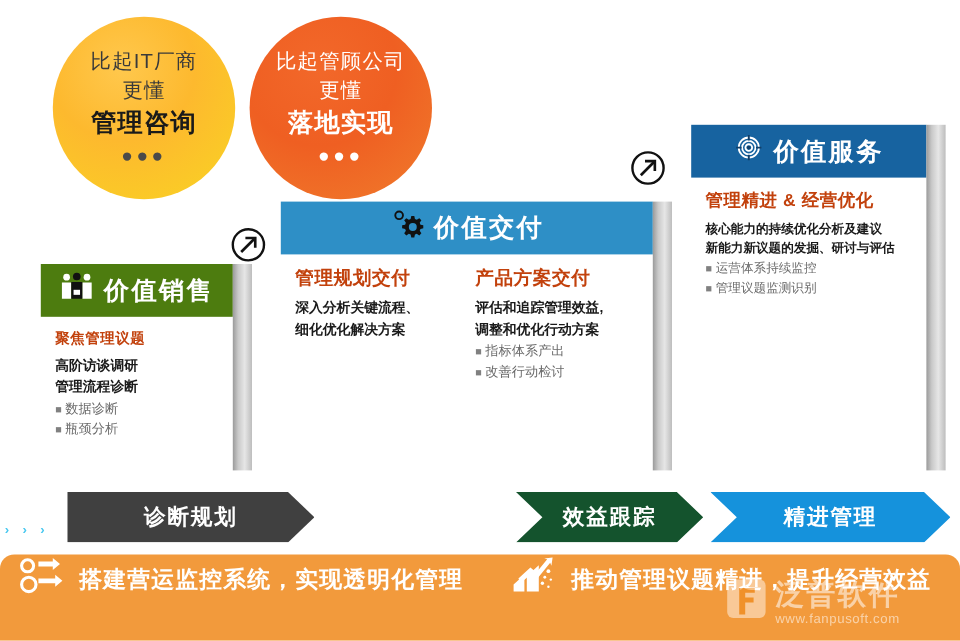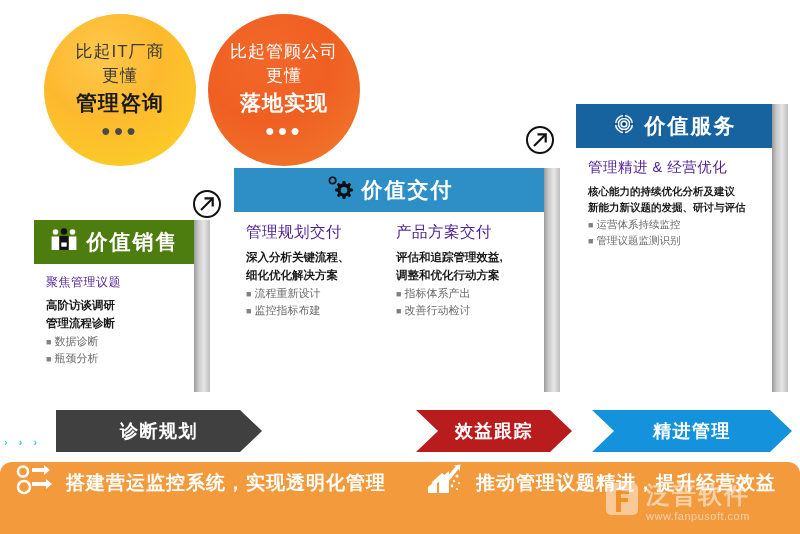--- a/index.html
+++ b/index.html
@@ -41,21 +41,21 @@
   .panel{position:absolute;background:#ffffff;}
   .panel .side{
     position:absolute;top:0;right:-16px;width:16px;height:100%;
     background:linear-gradient(to right,#9a9a9a 0%,#c9c9c9 28%,#e6e6e6 62%,#bdbdbd 100%);
   }
   .panel-head{
     display:flex;align-items:center;justify-content:center;gap:9px;
     color:#ffffff;font-size:21px;font-weight:bold;letter-spacing:2px;
   }
   .panel-body{padding:10px 12px 0 12px;}
-  .sub-title{color:#4c1d95;font-size:16px;font-weight:normal;letter-spacing:.5px;}
+  .sub-title{color:#c2410c;font-size:16px;font-weight:bold;letter-spacing:.5px;}
   .desc{color:#1a1a1a;font-size:11.5px;font-weight:bold;line-height:1.55;margin-top:6px;}
   .bul{color:#6a6a6a;font-size:11px;line-height:1.6;}
   .bul i{font-style:normal;color:#808080;font-size:9px;margin-right:3px;}
 
   
   #panel-sales{left:34px;top:220px;width:160px;height:172px;}
   #panel-sales .panel-head{height:44px;background:#4d7c0f;}
   #panel-sales .sub-title{font-size:12px;}
 
   
@@ -177,24 +177,20 @@
       </span>
       <span>价值交付</span>
     </div>
     <div class="panel-body">
       <div class="cols">
         <div class="col">
           <div class="sub-title">管理规划交付</div>
           <div class="desc">
             <div>深入分析关键流程、</div>
             <div>细化优化解决方案</div>
-          </div>
-          <div class="bul">
-            <div><i>■</i><span>流程重新设计</span></div>
-            <div><i>■</i><span>监控指标布建</span></div>
           </div>
         </div>
         <div class="col">
           <div class="sub-title">产品方案交付</div>
           <div class="desc">
             <div>评估和追踪管理效益,</div>
             <div>调整和优化行动方案</div>
           </div>
           <div class="bul">
             <div><i>■</i><span>指标体系产出</span></div>
@@ -255,21 +251,21 @@
         <polyline points="12.5,9.3 20.7,9.3 20.7,17.5"></polyline>
       </g>
     </svg>
   </div>
 
   <div id="stage-band">
     <div id="pre-marks">› › ›</div>
     <div class="chev" style="left:0px;width:206px;background:#404040;">
       <span>诊断规划</span>
     </div>
-    <div class="chev notch" style="left:360px;width:156px;background:#b91c1c;">
+    <div class="chev notch" style="left:374px;width:156px;background:#14532d;">
       <span>效益跟踪</span>
     </div>
     <div class="chev notch" style="left:536px;width:200px;background:#1592dc;">
       <span>精进管理</span>
     </div>
   </div>
 
   <div id="bottom-banner">
     <div class="ban-item">
       <span>

